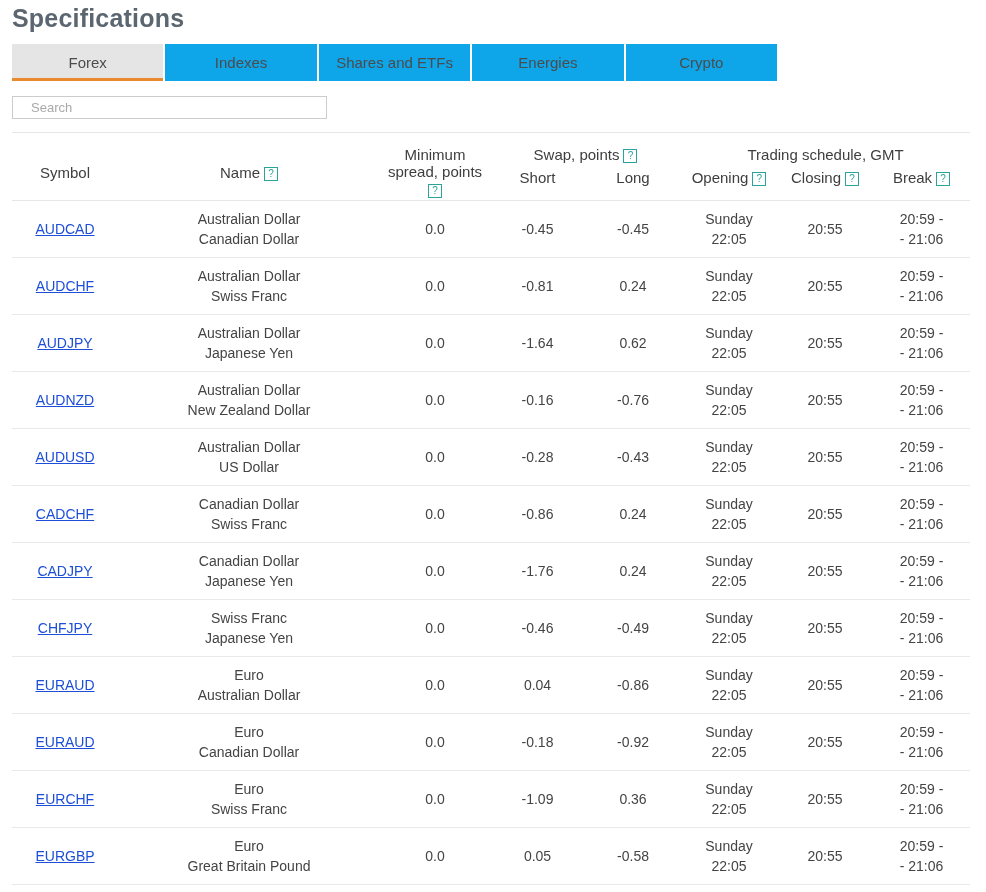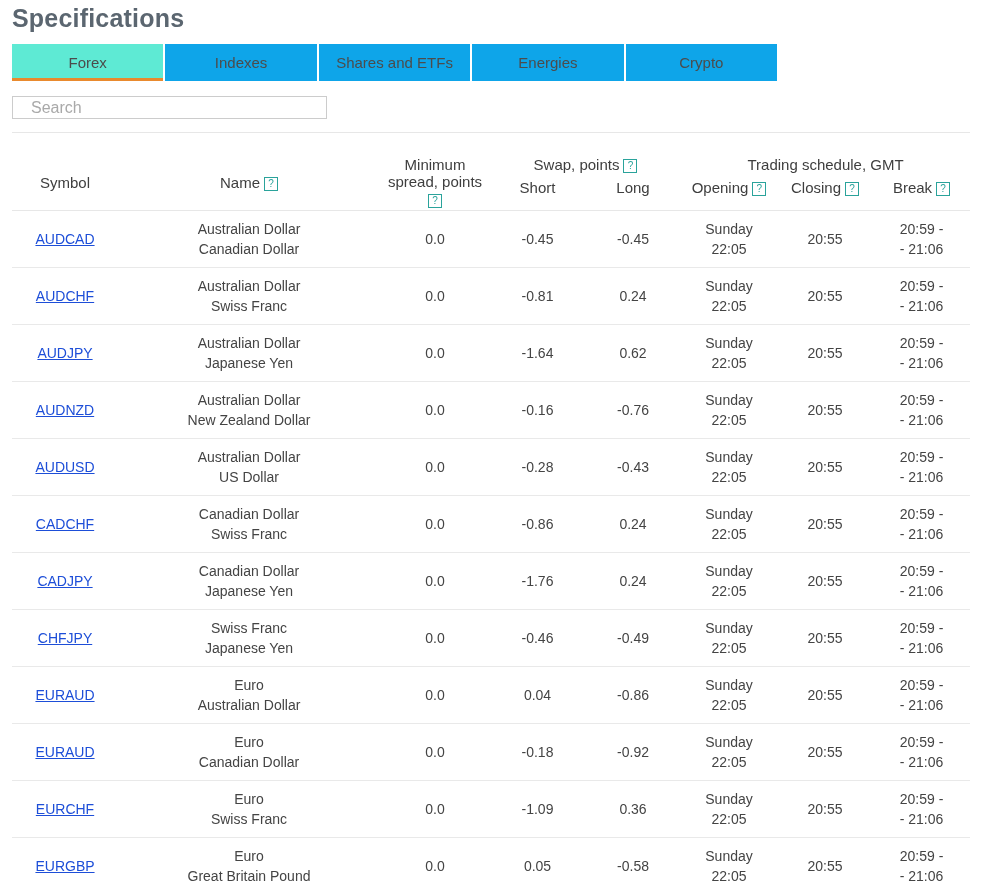--- a/index.html
+++ b/index.html
@@ -30,32 +30,32 @@
     height: 37px;
     line-height: 37px;
     text-align: center;
     background: #0ea5e9;
     color: #4c4c4c;
     font-size: 15px;
     cursor: pointer;
     border-bottom: 3px solid transparent;
   }
   .tab.active {
-    background: #5eead4;
+    background: #e5e5e5;
     border-bottom: 3px solid #e98a2e;
   }
 
   
   .search-wrap { margin: 15px 0 0 12px; }
   .search-input {
     width: 315px;
     height: 23px;
     border: 1px solid #ccc;
     padding: 0 16px 0 18px;
-    font-size: 16px;
+    font-size: 13px;
     color: #555;
     font-family: "Liberation Sans", sans-serif;
     outline: none;
   }
   .search-input::placeholder { color: #a9a9a9; }
 
   
   table.spec-table {
     margin: 13px 0 0 12px;
     width: 958px;
@@ -72,21 +72,21 @@
   col.c-closing { width: 96px; }
   col.c-break   { width: 97px; }
 
   thead th {
     font-weight: 400;
     font-size: 15px;
     color: #3e3e3e;
     text-align: center;
     vertical-align: middle;
   }
-  thead tr.group-row th { padding: 23px 4px 2px; }
+  thead tr.group-row th { padding: 13px 4px 2px; }
   thead tr.sub-row th   { padding: 4px 4px 14px; }
   thead th[rowspan]     { padding: 6px 4px; vertical-align: middle; }
   thead { border-bottom: 1px solid #e7e7e7; }
 
   tbody td {
     font-size: 14px;
     text-align: center;
     vertical-align: middle;
     padding: 8px 4px;
     line-height: 20px;

